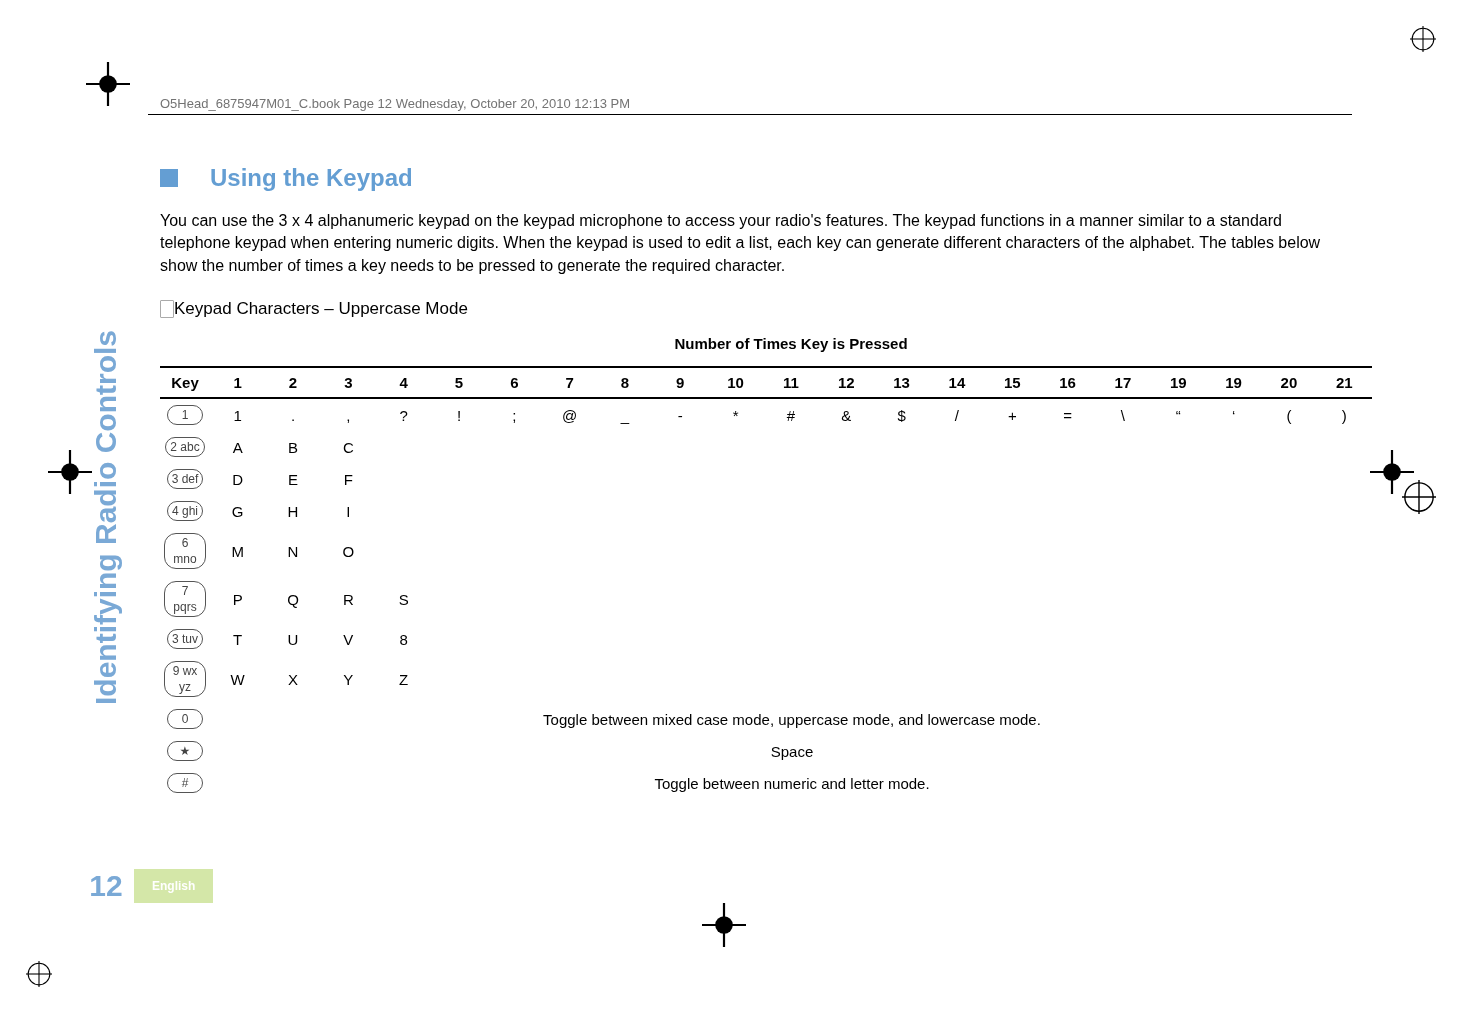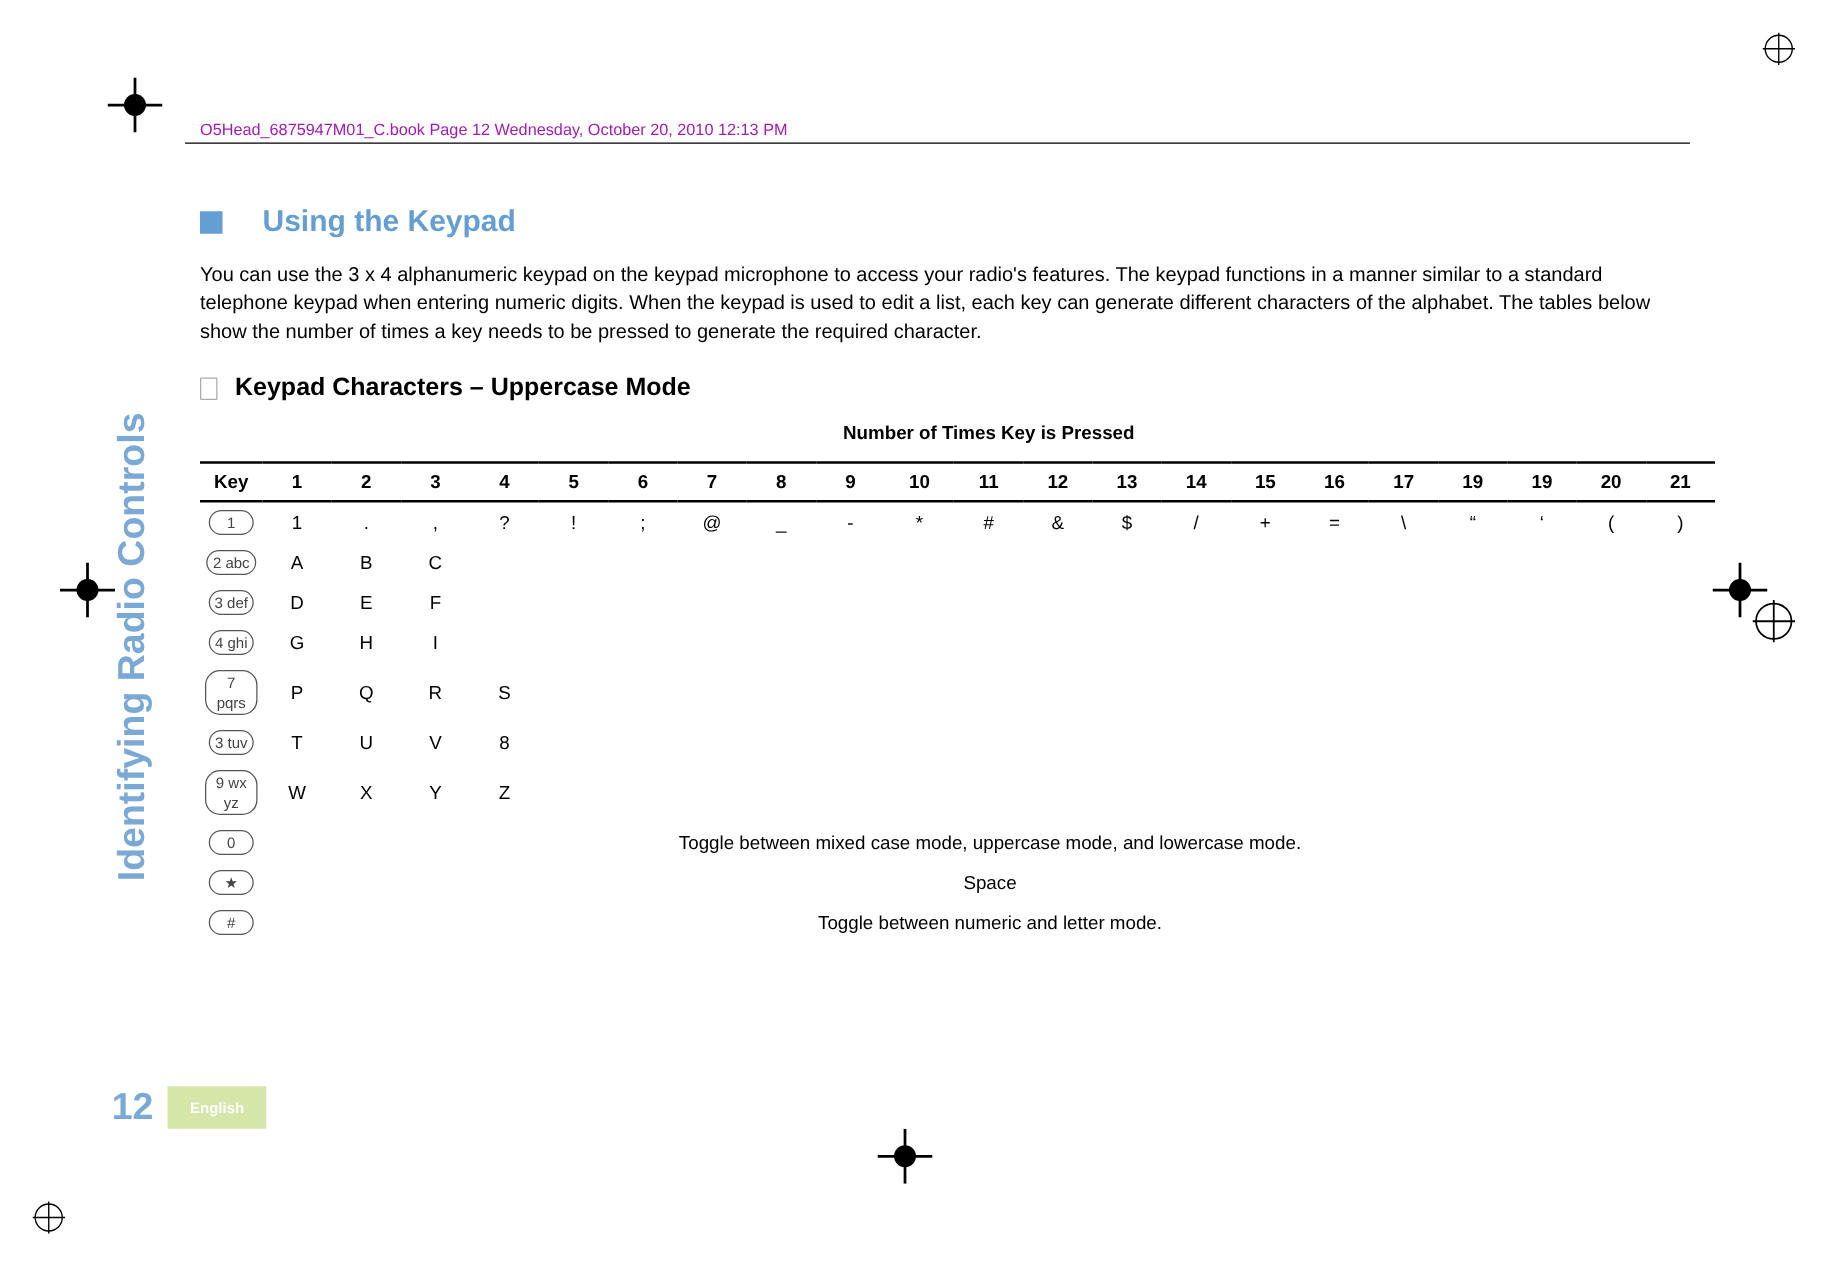--- a/index.html
+++ b/index.html
@@ -37,21 +37,21 @@
   .cm-right { top: 450px; right: 48px; }
   .cm-bot { bottom: 66px; left: 702px; }
 
   .hairline-h-top { position:absolute; top:114px; left:148px; right:110px; border-top:1px solid #000; }
 
   .page-header-text {
     position: absolute;
     top: 96px;
     left: 160px;
     font-size: 13px;
-    color: #a21caf;
+    color: #737373;
     text-align: right;
   }
 
   
   .sidebar {
     position: absolute;
     left: 76px;
     top: 330px;
     width: 60px;
     bottom: 80px;
@@ -107,23 +107,23 @@
   }
   .paragraph {
     font-size: 16px;
     line-height: 1.4;
     margin-bottom: 22px;
     max-width: 1190px;
   }
   .subheading {
     display: flex;
     align-items: center;
-    gap: 14px;
-    font-size: 20px;
-    font-weight: bold;
+    gap: 0;
+    font-size: 17px;
+    font-weight: normal;
     margin-bottom: 14px;
   }
   .subheading .doc-icon {
     width: 14px;
     height: 18px;
     border: 1px solid #aaa;
     border-radius: 1px;
   }
 
   
@@ -319,20 +319,27 @@
         <td colspan="18"></td>
       </tr>
       <tr>
         <td><span class="key-capsule">4 ghi</span></td>
         <td>G</td>
         <td>H</td>
         <td>I</td>
         <td colspan="18"></td>
       </tr>
       <tr>
+        <td><span class="key-capsule">6 mno</span></td>
+        <td>M</td>
+        <td>N</td>
+        <td>O</td>
+        <td colspan="18"></td>
+      </tr>
+      <tr>
         <td><span class="key-capsule">7 pqrs</span></td>
         <td>P</td>
         <td>Q</td>
         <td>R</td>
         <td>S</td>
         <td colspan="17"></td>
       </tr>
       <tr>
         <td><span class="key-capsule">3 tuv</span></td>
         <td>T</td>

